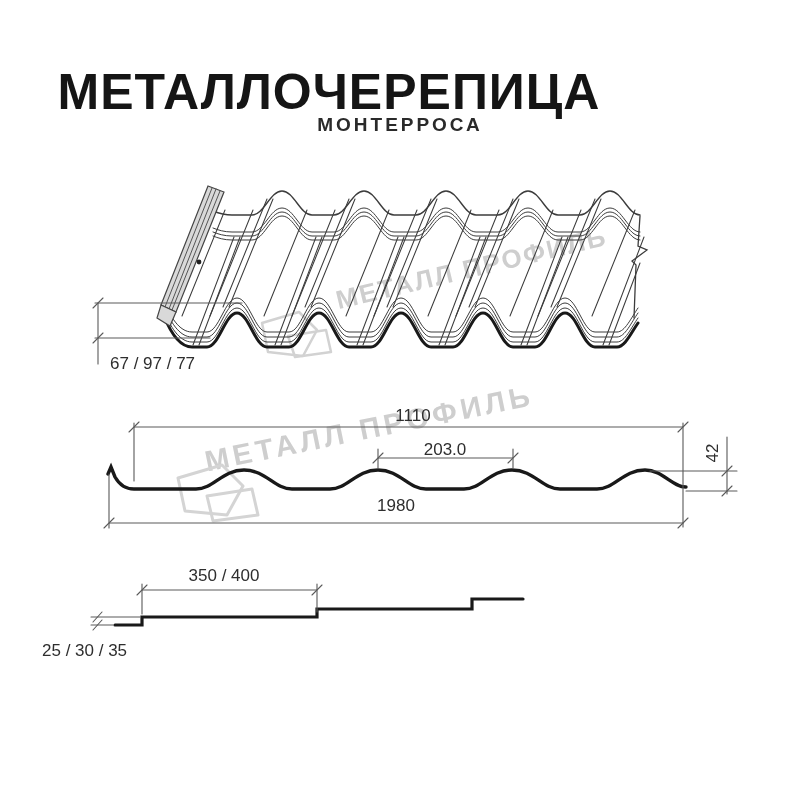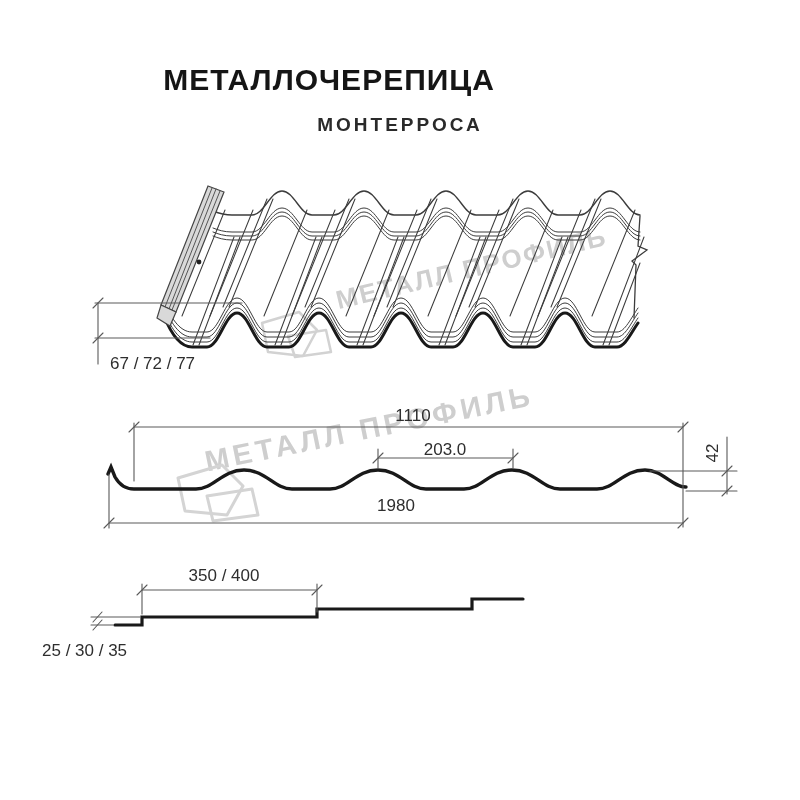--- a/index.html
+++ b/index.html
@@ -1,19 +1,19 @@
 <!DOCTYPE html>
 <html><head>
 <meta charset="utf-8">
 <style>
   html,body{margin:0;padding:0;background:#ffffff;}
   #page{position:relative;width:800px;height:800px;background:#ffffff;overflow:hidden;
         font-family:"Liberation Sans", sans-serif;}
   .title{position:absolute;left:0;top:63px;width:658px;text-align:center;
-         font-size:30px;font-weight:800;letter-spacing:1px;color:#151515;}
+         font-size:50px;font-weight:800;letter-spacing:1px;color:#151515;}
   .subtitle{position:absolute;left:0;top:114px;width:800px;text-align:center;
          font-size:19px;font-weight:600;letter-spacing:3px;color:#2a2a2a;}
   .dimlabel{position:absolute;font-size:17px;color:#2e2e2e;white-space:nowrap;}
   .center{text-align:center;}
   .wm{position:absolute;color:#cecece;font-weight:600;white-space:nowrap;
       transform-origin:left top;}
   .wm1{left:333px;top:286px;font-size:26px;letter-spacing:2px;transform:rotate(-13.5deg);}
   .wm2{left:202px;top:446px;font-size:29px;letter-spacing:4px;transform:rotate(-11.5deg);}
   .rot90{transform:rotate(-90deg);transform-origin:center center;}
   svg{position:absolute;left:0;top:0;}
@@ -134,21 +134,21 @@
           <path d="M 137 595 L 147 585 M 312 595 L 322 585"></path>
         </g>
         <g>
           <path d="M 91 617 L 140 617 M 91 625 L 113 625"></path>
           <path d="M 93 622 L 102 612 M 93 630 L 102 620"></path>
         </g>
       </g>
     </g>
   </svg>
 
-  <div class="dimlabel" style="left:110px;top:354px;">67 / 72 / 77</div>
+  <div class="dimlabel" style="left:110px;top:354px;">67 / 97 / 77</div>
 
   <div class="dimlabel center" style="left:363px;top:406px;width:100px;">1110</div>
 
   <div class="dimlabel center" style="left:395px;top:440px;width:100px;">203.0</div>
 
   <div class="dimlabel center rot90" style="left:697px;top:443px;width:32px;">42</div>
 
   <div class="dimlabel center" style="left:346px;top:496px;width:100px;">1980</div>
 
   <div class="dimlabel center" style="left:164px;top:566px;width:120px;">350 / 400</div>

